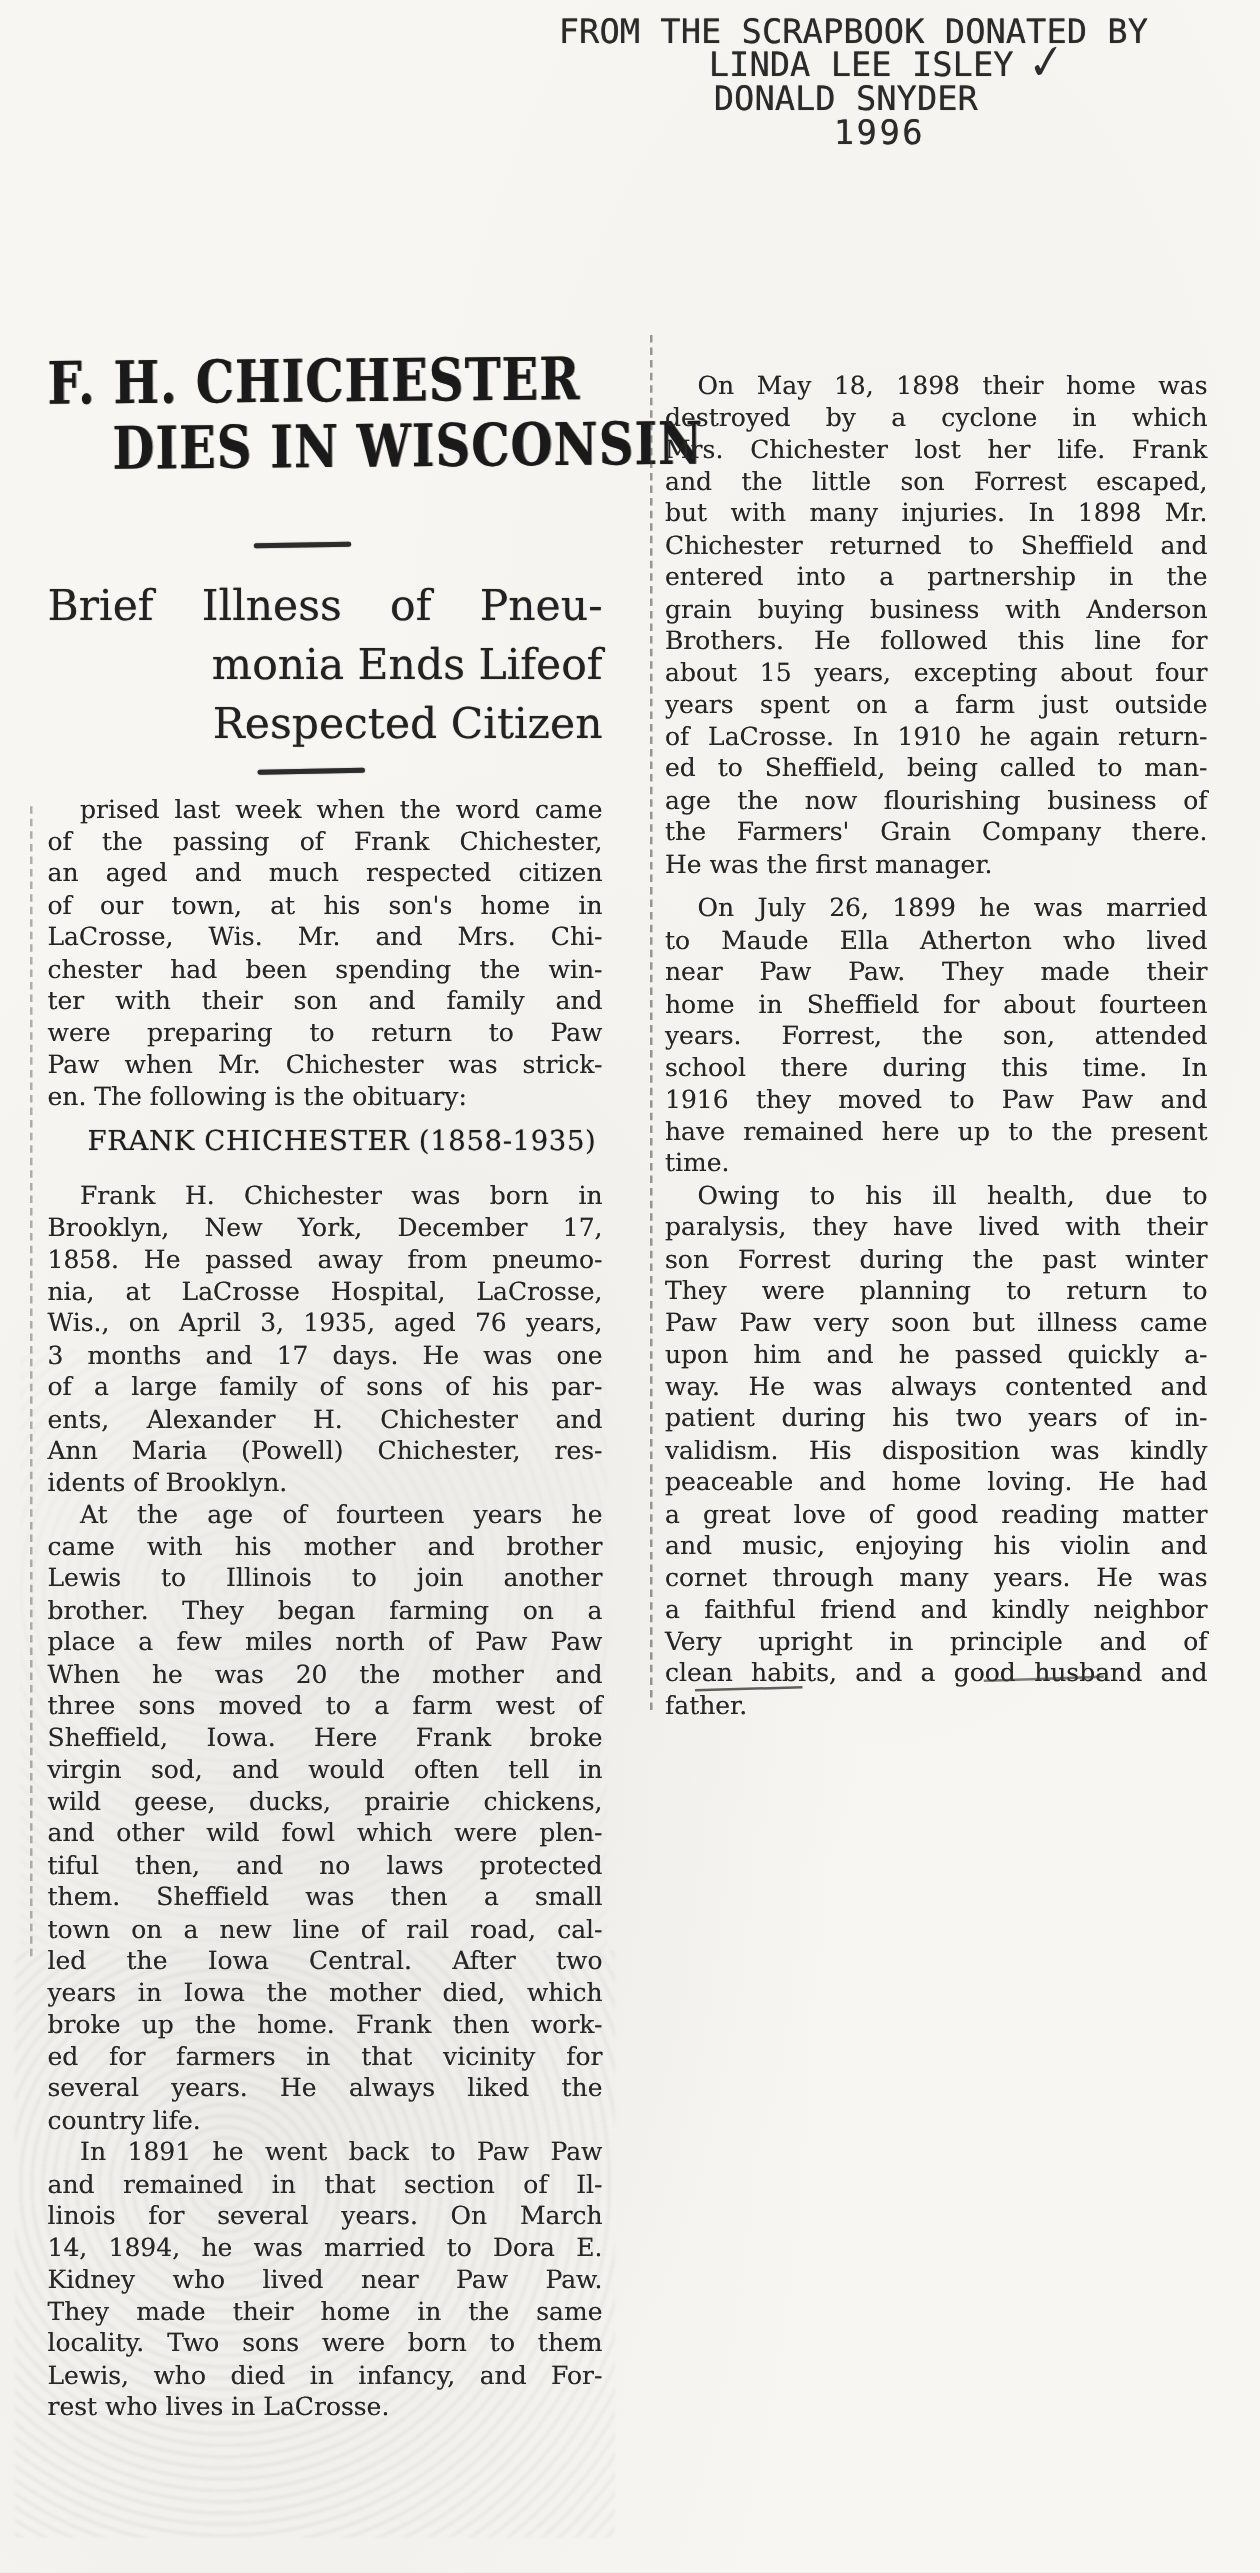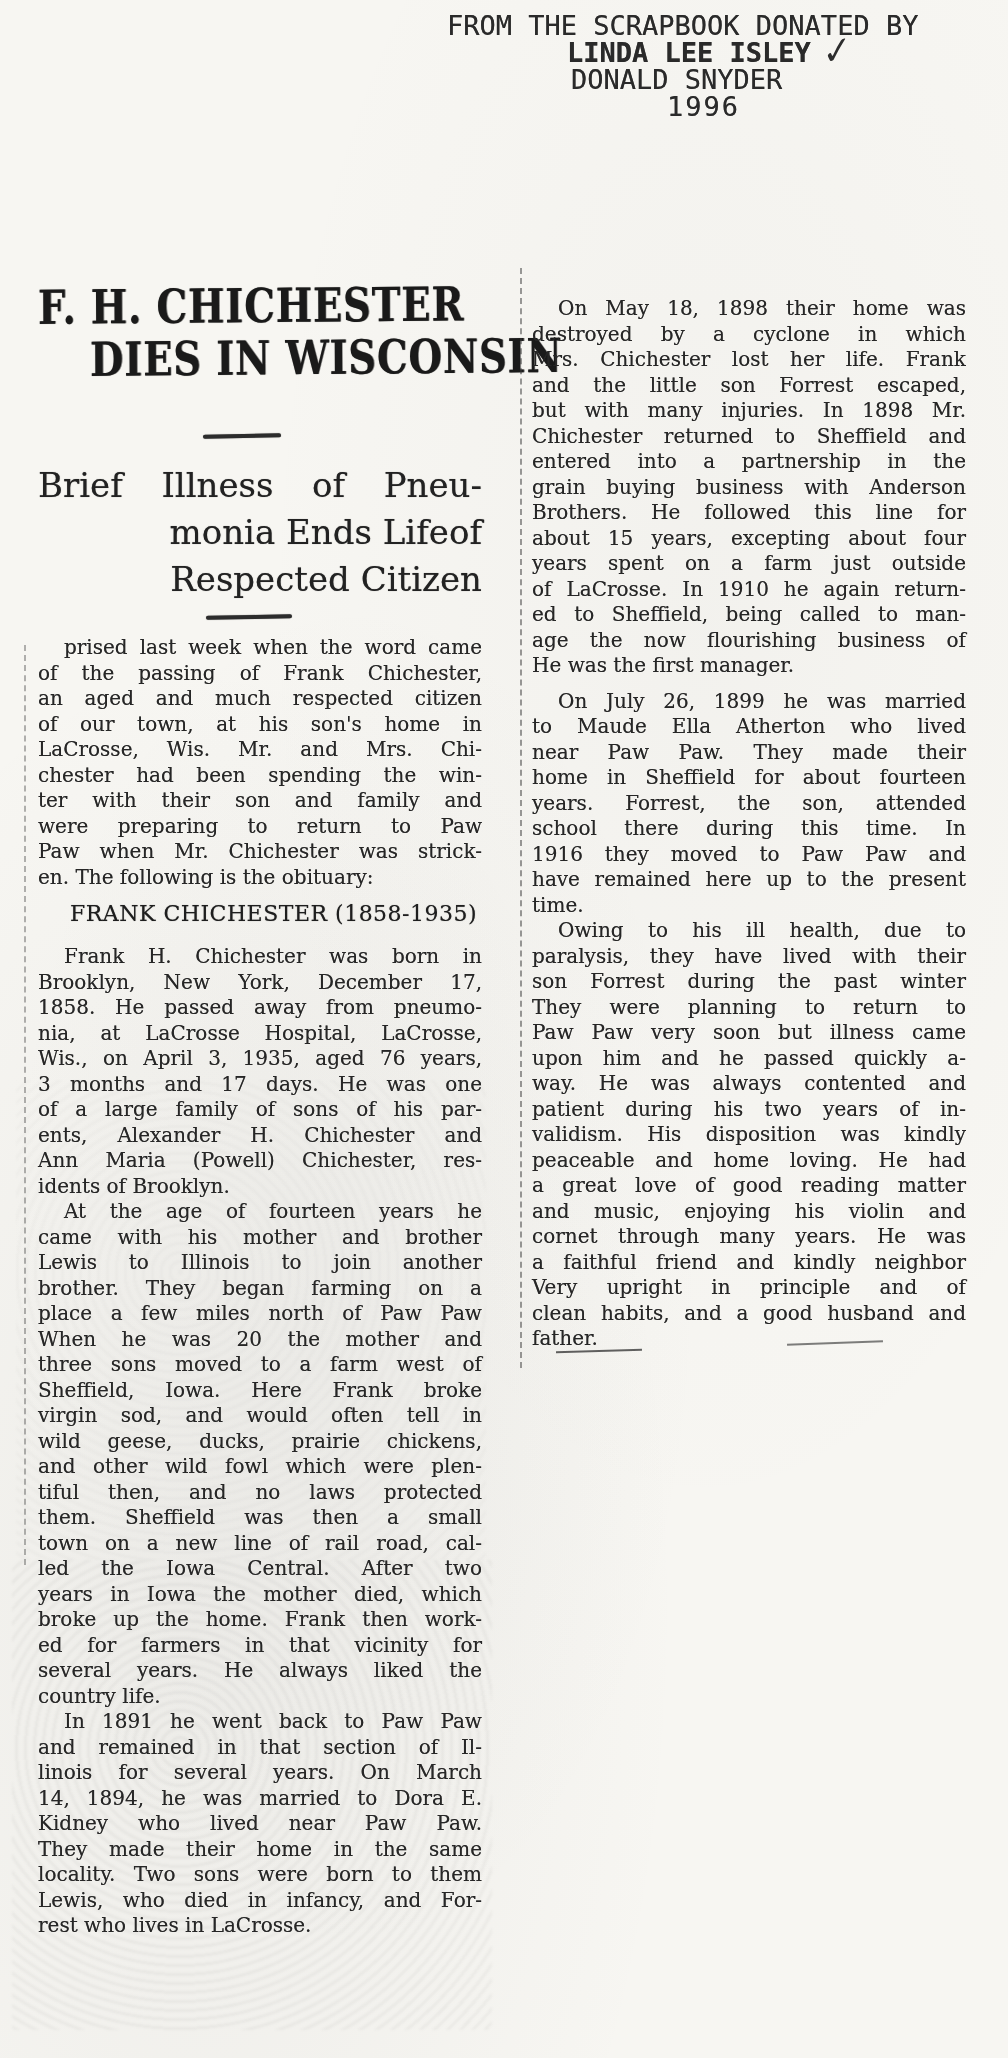--- a/index.html
+++ b/index.html
@@ -15,21 +15,21 @@
     color:#262626;
   }
   
   .note {
     position:absolute; left:447px; top:12px;
     font-family:"DejaVu Sans Mono", monospace;
     font-size:27px; line-height:27px; color:#2a2a2a;
     text-shadow:0 0 .6px rgba(30,30,30,.7);
     white-space:nowrap;
   }
-  .note-line:nth-child(2){ margin-left:120px;font-weight:bold; }
+  .note-line:nth-child(2){ margin-left:120px; }
   .note-line:nth-child(3){ margin-left:124px; }
   .note-line:nth-child(4){ margin-left:220px; letter-spacing:2px; }
   .check {
     position:absolute; left:822px; top:30px; font-size:36px; color:#2d2d2d;
     font-family:"DejaVu Sans", sans-serif;
     transform:rotate(-12deg) skewX(-8deg); display:inline-block;
   }
   
   .col { position:absolute; }
   .col.left  { left:38px;  top:282px; width:444px; }
@@ -180,20 +180,21 @@
           <div class="bodyline">but with many injuries. In 1898 Mr.</div>
           <div class="bodyline">Chichester returned to Sheffield and</div>
           <div class="bodyline">entered into a partnership in the</div>
           <div class="bodyline">grain buying business with Anderson</div>
           <div class="bodyline">Brothers. He followed this line for</div>
           <div class="bodyline">about 15 years, excepting about four</div>
           <div class="bodyline">years spent on a farm just outside</div>
           <div class="bodyline">of LaCrosse. In 1910 he again return-</div>
           <div class="bodyline">ed to Sheffield, being called to man-</div>
           <div class="bodyline">age the now flourishing business of</div>
+          <div class="bodyline">the Farmers' Grain Company there.</div>
           <div class="bodyline last">He was the first manager.</div>
         </div>
         <div class="para">
           <div class="bodyline">On July 26, 1899 he was married</div>
           <div class="bodyline">to Maude Ella Atherton who lived</div>
           <div class="bodyline">near Paw Paw. They made their</div>
           <div class="bodyline">home in Sheffield for about fourteen</div>
           <div class="bodyline">years. Forrest, the son, attended</div>
           <div class="bodyline">school there during this time. In</div>
           <div class="bodyline">1916 they moved to Paw Paw and</div>

